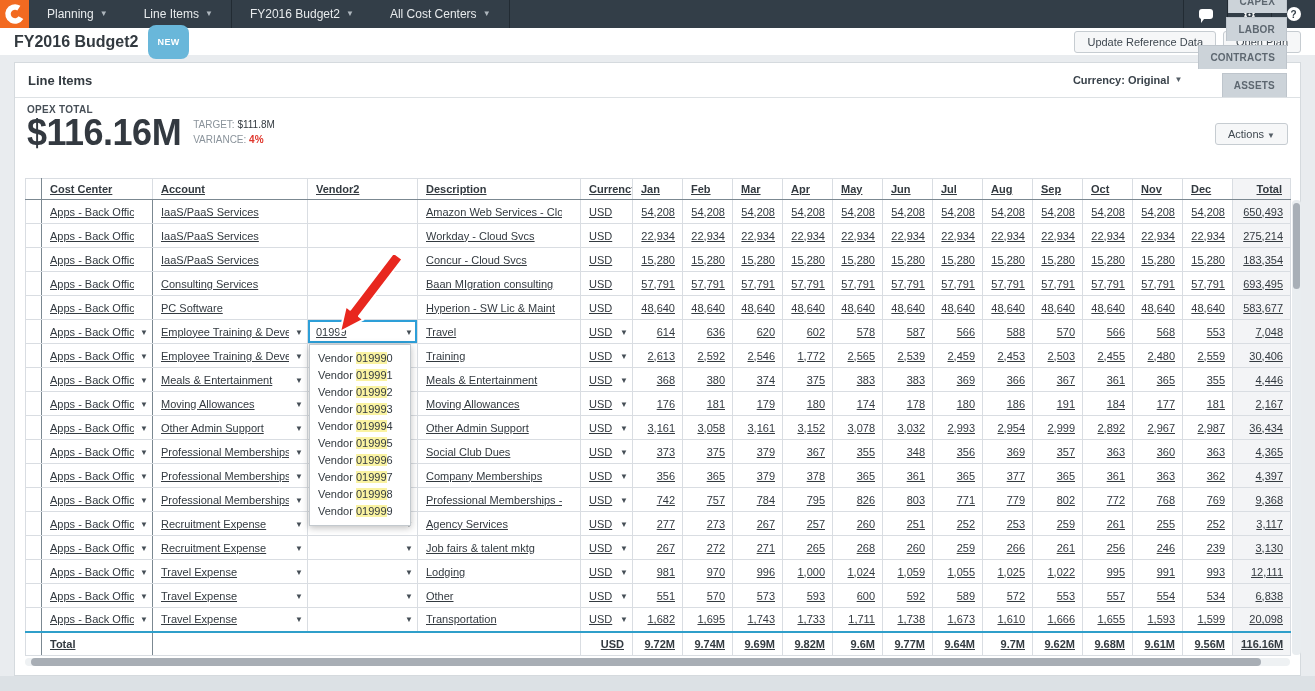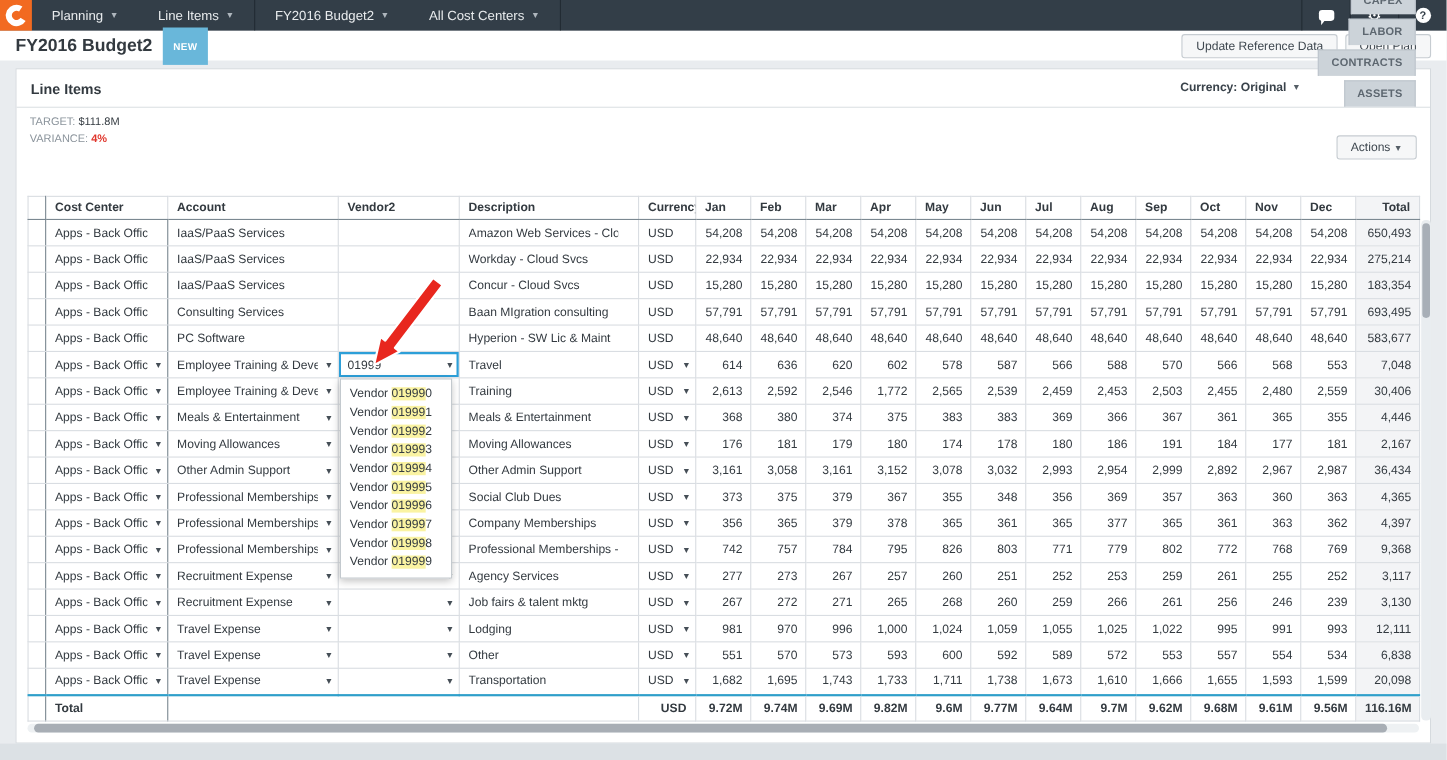--- a/index.html
+++ b/index.html
@@ -21,21 +21,21 @@
   .bubble:after { content:""; position:absolute; left:2px; bottom:-4px; border:4px solid transparent; border-top-color:#fff; border-left-color:#fff; border-width:4px 3px; }
   .gear { color:#fff; font-size:15px; line-height:1; }
   .help { width:14px; height:14px; border-radius:50%; background:#fff; color:#333e48;
     font-size:10px; font-weight:bold; display:flex; align-items:center; justify-content:center; }
 
   
   .page-header { position:absolute; left:0; top:28px; width:1315px; height:27px; background:#fff;
     display:flex; align-items:center; padding:0 14px; }
   .page-title { font-size:16px; font-weight:bold; color:#333a40; }
   .badge-new { margin-left:10px; background:#69b7da; color:#fff; font-size:9px; font-weight:bold;
-    padding:12px 9px; border-radius:0; letter-spacing:.4px; }
+    padding:12px 9px; border-radius:8px; letter-spacing:.4px; }
   .hdr-buttons { margin-left:auto; display:flex; gap:7px; }
   .btn { background:#f6f7f8; border:1px solid #c6ccd1; border-radius:3px; color:#3f4850;
     font-size:11px; padding:4px 12px; cursor:pointer; font-family:inherit; }
 
   
   .panel { position:absolute; left:14px; top:62px; width:1287px; height:614px;
     background:#fff; border:1px solid #d5dade; }
   .panel-head { height:35px; display:flex; align-items:flex-end; border-bottom:1px solid #dde1e4; padding:0 13px; }
   .panel-title { font-size:13px; font-weight:bold; color:#333a40; align-self:center; margin-right:auto; }
   .currency-sel { font-size:11px; font-weight:bold; color:#39424a; display:flex; align-items:center; gap:5px;
@@ -53,21 +53,21 @@
   .kpi-value { font-size:36px; font-weight:bold; color:#333940; line-height:1.0; letter-spacing:-.5px; }
   .kpi-side { padding-bottom:4px; }
   .kpi-side div { font-size:10px; color:#8a939b; line-height:15px; }
   .kpi-side b { color:#333a40; font-weight:normal;margin-top:27px; }
   .kpi-side .var-val { color:#e0362c; font-weight:bold; }
   .actions-wrap { position:absolute; right:27px; top:123px; }
 
   
   .table-wrap { position:absolute; left:25px; top:178px; width:1278px; }
   table.grid { border-collapse:collapse; table-layout:fixed; width:1265px; background:#fff;
-    font-size:11px; color:#333a40; border:1px solid #848d95; }
+    font-size:11px; color:#333a40; border:1px solid #848d95;text-decoration:underline; }
   .grid th, .grid td { border:1px solid #d9dde2; height:24px; padding:0 8px; overflow:hidden; white-space:nowrap; vertical-align:middle; }
   .grid thead th { font-weight:bold; text-align:left; border-bottom:1px solid #7b8891; height:21px; background:#fff; }
   .grid thead th.tcol { text-align:right; }
   .grid td.handle, .grid th.handle { padding:0; border-right:1px solid #7b8891; background:#fff; }
   .grid td.cc { border-right:1px solid #7b8891; }
   .grid td.num { text-align:right; padding-right:7px; }
   .grid .tcol { background:#f3f4f6; }
   .grid td.rel { position:relative; }
   .grid td.rel .val { display:block; margin-right:10px; overflow:hidden; }
   .cell-caret { position:absolute; right:4px; top:50%; transform:translateY(-50%);
@@ -157,20 +157,24 @@
         <div class="tab active">OPEX</div>
         <div class="tab">CAPEX</div>
         <div class="tab">LABOR</div>
         <div class="tab">CONTRACTS</div>
         <div class="tab">ASSETS</div>
       </div>
   </div>
 </div>
 
 <div class="kpi">
+  <div>
+    <div class="kpi-label">OPEX TOTAL</div>
+    <div class="kpi-value">$116.16M</div>
+  </div>
   <div class="kpi-side">
     <div><span>TARGET:</span>
          <b>$111.8M</b></div>
     <div><span>VARIANCE:</span>
          <span class="var-val">4%</span></div>
   </div>
 </div>
 
 <div class="actions-wrap">
   <button class="btn">

